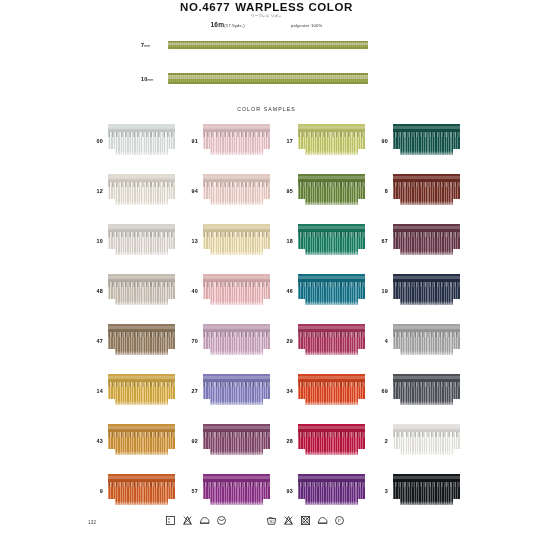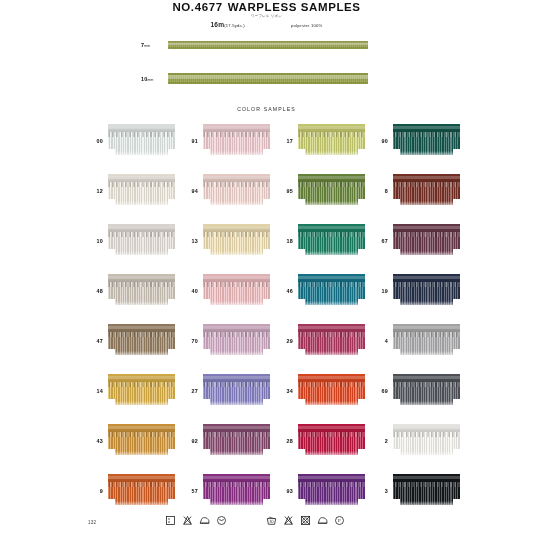--- a/index.html
+++ b/index.html
@@ -153,21 +153,21 @@
   }
   .care-icon svg{display:block;width:11px;height:11px;}
 </style>
 </head>
 <body>
 
 <div class="page">
 
   <div class="header">
     <div class="title">
-      <span>NO.4677</span><span class="sp"></span><span>WARPLESS SAMPLES</span>
+      <span>NO.4677</span><span class="sp"></span><span>WARPLESS COLOR</span>
     </div>
     <div class="subtitle-jp">ワープレス リボン</div>
     <div class="specs">
       <div class="spec-len"><span>16m</span><span class="small">(17.5yds.)</span></div>
       <div class="spec-comp">polyester 100%</div>
     </div>
   </div>
 
   <div class="ribbons">
 

